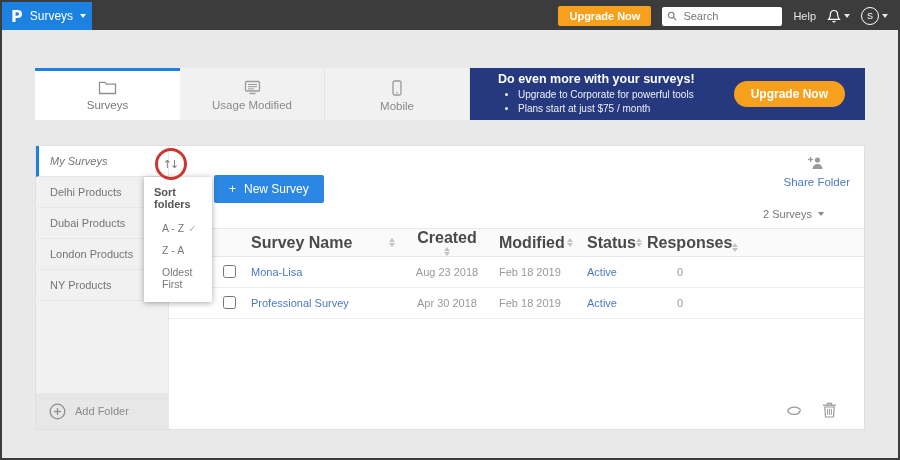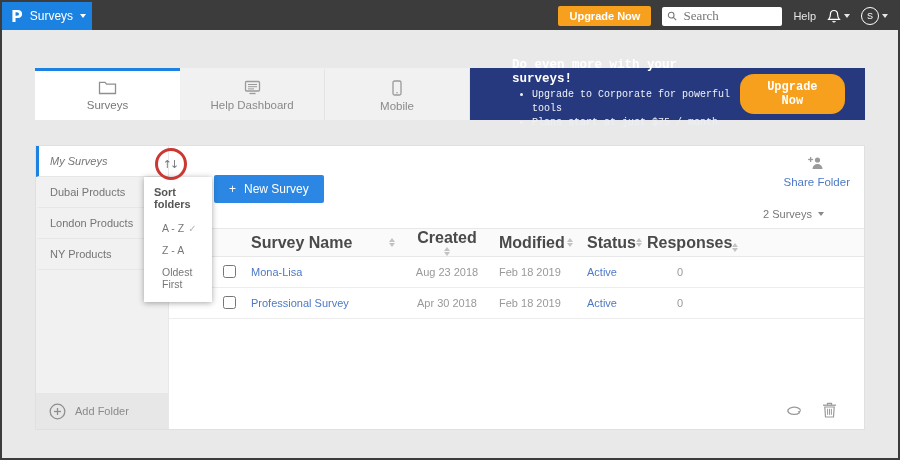--- a/index.html
+++ b/index.html
@@ -8,31 +8,31 @@
 
   
   .topbar{height:28px;background:#3c3c3c;display:flex;align-items:stretch;justify-content:space-between;}
   .brand{width:90px;background:#1b82e2;color:#fff;display:flex;align-items:center;gap:7px;padding:0 9px;box-sizing:border-box;cursor:pointer;}
   .logo{font-weight:bold;font-size:16px;font-family:"DejaVu Sans",sans-serif;}
   .brand-label{font-size:12px;}
   .caret{width:0;height:0;border-left:3.5px solid transparent;border-right:3.5px solid transparent;border-top:4px solid currentColor;display:inline-block;}
   .topbar-right{display:flex;align-items:center;gap:11px;padding-right:10px;color:#e6e6e6;}
   .btn-upgrade-top{background:#f7a01d;color:#fff;font-weight:bold;font-size:11px;border:none;padding:4px 11px;border-radius:2px;font-family:inherit;cursor:pointer;}
   .searchbox{background:#fff;border-radius:2px;height:19px;width:110px;display:flex;align-items:center;padding:0 5px;gap:4px;}
-  .searchbox input{border:none;outline:none;width:100%;font-size:13px;color:#555;font-family:Liberation Serif, serif;background:transparent;}
+  .searchbox input{border:none;outline:none;width:100%;font-size:11px;color:#555;font-family:Liberation Sans, sans-serif;background:transparent;}
   .help{font-size:11px;color:#e6e6e6;cursor:pointer;}
   .iconbtn{display:flex;align-items:center;gap:3px;cursor:pointer;}
   .avatar{width:16px;height:16px;border:1.4px solid #fff;border-radius:50%;display:flex;align-items:center;justify-content:center;font-size:9px;color:#fff;}
 
   
   .tabs-row{margin:38px 33px 0;display:flex;height:52px;}
   .tab{width:145px;background:#f1f1f1;display:flex;flex-direction:column;align-items:center;justify-content:center;gap:4px;color:#8a8a8a;font-size:11.5px;border-top:3px solid transparent;box-sizing:border-box;cursor:pointer;border-right:1px solid #e4e4e4;}
   .tab.active{background:#fff;border-top-color:#1b82e2;color:#777;border-right:none;}
   .tab svg{display:block;}
-  .banner{flex:1;background:#26397e;color:#fff;display:flex;align-items:center;justify-content:space-between;padding:0 20px 0 32px;box-sizing:border-box;font-family:Liberation Mono, monospace;}
+  .banner{flex:1;background:#26397e;color:#fff;display:flex;align-items:center;justify-content:space-between;padding:0 20px 0 18px;box-sizing:border-box;}
   .banner-title{font-size:12.5px;font-weight:bold;margin:0 0 2px 10px;}
   .banner ul{margin:0;padding-left:30px;font-size:10px;line-height:14px;color:#eef0f8;}
   .banner-cta{background:#f7a01d;border:none;color:#fff;font-weight:bold;font-size:12px;padding:6px 17px;border-radius:14px;font-family:inherit;cursor:pointer;}
 
   
   .card{margin:25px 33px 0;height:285px;background:#fff;border:1px solid #e0e0e0;box-sizing:border-box;display:flex;position:relative;}
   .sidebar{width:133px;background:#f1f1f1;display:flex;flex-direction:column;border-right:1px solid #e8e8e8;box-sizing:border-box;}
   .folder{height:31px;line-height:30px;padding-left:11px;font-size:11px;color:#757575;border-left:3px solid transparent;border-bottom:1px solid #e7e7e7;box-sizing:border-box;cursor:pointer;background:#f1f1f1;}
   .folder.active{background:#fff;border-left-color:#1b82e2;font-style:italic;}
   .sidebar-spacer{flex:1;}
@@ -118,21 +118,21 @@
       <span>Surveys</span>
     </div>
     <div class="tab">
       <svg width="19" height="15" viewBox="0 0 19 15">
           <rect x="2.5" y="1.5" width="14" height="9.5" rx="1" fill="none" stroke="#9a9a9a" stroke-width="1.3"></rect>
           <line x1="5" y1="4.5" x2="14" y2="4.5" stroke="#9a9a9a" stroke-width="1"></line>
           <line x1="5" y1="6.7" x2="14" y2="6.7" stroke="#9a9a9a" stroke-width="1"></line>
           <line x1="5" y1="8.9" x2="11" y2="8.9" stroke="#9a9a9a" stroke-width="1"></line>
           <line x1="6.5" y1="13.5" x2="12.5" y2="13.5" stroke="#9a9a9a" stroke-width="1.3"></line>
         </svg>
-      <span>Help Dashboard</span>
+      <span>Usage Modified</span>
     </div>
     <div class="tab">
       <svg width="12" height="16" viewBox="0 0 12 16">
           <rect x="2" y="1" width="8" height="14" rx="1.5" fill="none" stroke="#9a9a9a" stroke-width="1.3"></rect>
           <circle cx="6" cy="12.8" r="0.8" fill="#9a9a9a"></circle>
         </svg>
       <span>Mobile</span>
     </div>
     <div class="banner">
       <div>
@@ -143,20 +143,21 @@
         </ul>
       </div>
       <button class="banner-cta">Upgrade Now</button>
     </div>
   </div>
 
   <div class="card">
 
     <aside class="sidebar">
       <div class="folder active">My Surveys</div>
+      <div class="folder">Delhi Products</div>
       <div class="folder">Dubai Products</div>
       <div class="folder">London Products</div>
       <div class="folder">NY Products</div>
       <div class="sidebar-spacer"></div>
       <div class="add-folder">
         <svg width="17" height="17" viewBox="0 0 17 17">
             <circle cx="8.5" cy="8.5" r="7.3" fill="none" stroke="#8f8f8f" stroke-width="1.3"></circle>
             <line x1="8.5" y1="5" x2="8.5" y2="12" stroke="#8f8f8f" stroke-width="1.3"></line>
             <line x1="5" y1="8.5" x2="12" y2="8.5" stroke="#8f8f8f" stroke-width="1.3"></line>
           </svg>

